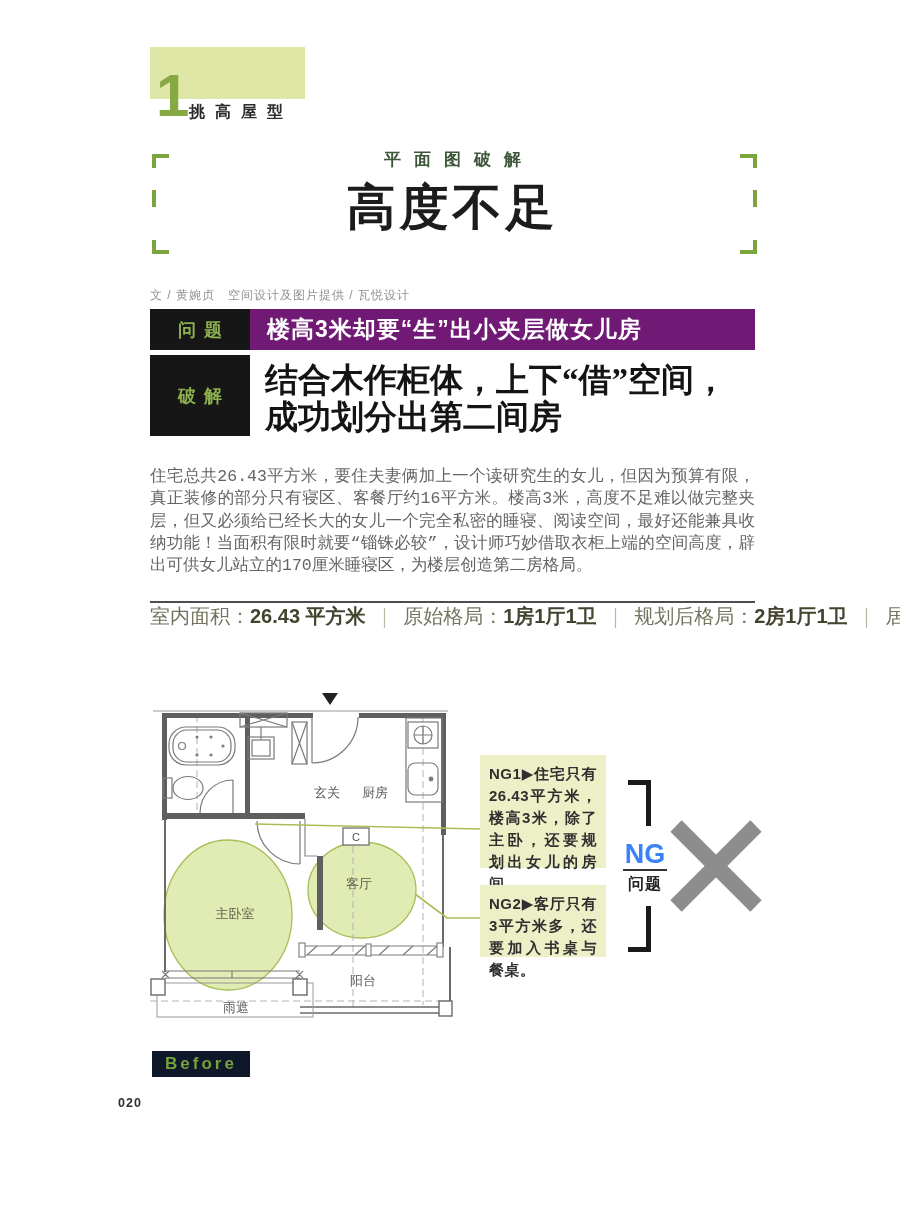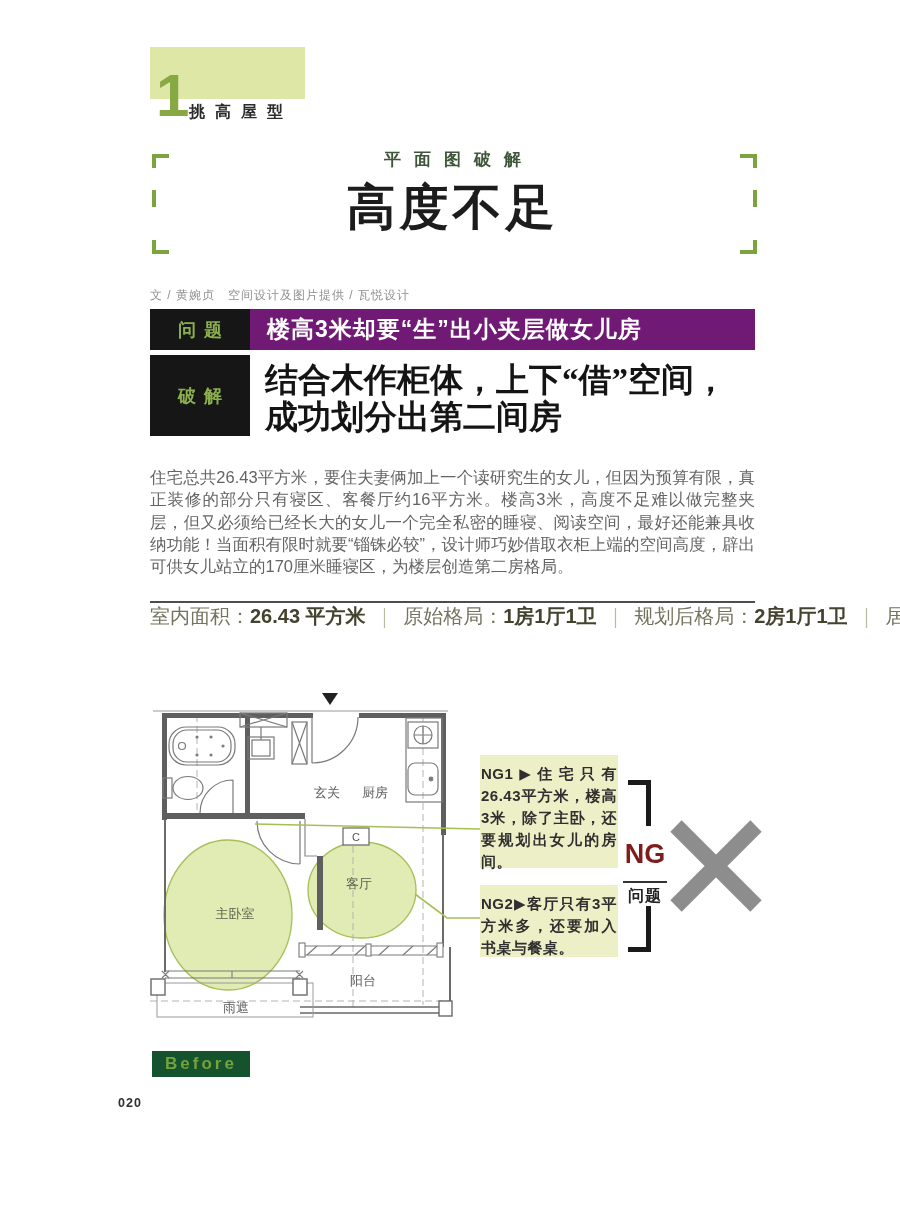--- a/index.html
+++ b/index.html
@@ -37,44 +37,44 @@
   .tag-problem { left:150px; top:309px; height:41px; font-size:18px; }
   .tag-solve   { left:150px; top:355px; height:81px; font-size:18px; }
   .problem-bar { left:250px; top:309px; width:505px; height:41px; background:#701a75;
                  display:flex; align-items:center; padding-left:17px;
                  color:#ffffff; font-weight:700; font-size:23px; letter-spacing:1px; }
   .solve-headline { left:265px; top:362px; width:490px; font-size:33px; line-height:37px; font-weight:700;
                     color:#141414; white-space:pre-line;
                     font-family:"Liberation Serif","DejaVu Serif",serif; }
 
   .body-par { left:150px; top:466px; width:605px; font-size:16.5px; line-height:22.3px;
-              color:#646464; text-align:justify; }
+              color:#646464; text-align:justify;font-family:Liberation Mono, monospace; }
 
   .info-row { left:150px; top:601px; width:605px; border-top:2px solid #4d4d4d;
               font-size:20px; color:#73735e; white-space:nowrap; }
   .info-row b { color:#43432f; font-weight:700; }
   .info-sep { color:#b9b9a4; padding:0 9px; }
 
   
   .plan-svg { left:145px; top:685px; }
-  .ng-box { width:138px; background:#edefc6; padding:8px 1px; font-size:15px; line-height:22px;
+  .ng-box { width:126px; background:#edefc6; padding:8px 9px; font-size:15px; line-height:22px;
             font-weight:700; color:#2f2f2f; letter-spacing:0.5px; text-align:justify; }
   .ng-box1 { left:480px; top:755px; height:113px; }
   .ng-box2 { left:480px; top:885px; height:72px; }
   .ng-brk-top { left:628px; top:780px; width:23px; height:46px;
                 border-top:5px solid #1a1a1a; border-right:5px solid #1a1a1a; }
   .ng-brk-bot { left:628px; top:906px; width:23px; height:46px;
                 border-bottom:5px solid #1a1a1a; border-right:5px solid #1a1a1a; }
   .ng-label { left:616px; top:840px; width:58px; text-align:center; }
-  .ng-label .ng-big { display:inline-block; font-size:27px; line-height:28px; font-weight:700; color:#7f1d1d;
-                      border-bottom:2px solid #333333; padding:0 2px 13px 2px; }
+  .ng-label .ng-big { display:inline-block; font-size:27px; line-height:28px; font-weight:700; color:#3b82f6;
+                      border-bottom:2px solid #333333; padding:0 2px 1px 2px; }
   .ng-label .ng-sub { font-size:16px; font-weight:700; color:#222222; margin-top:3px; letter-spacing:1px; }
   .cross-svg { left:666px; top:816px; }
 
-  .before-tag { left:152px; top:1051px; background:#14532d; padding:3px 13px;
+  .before-tag { left:152px; top:1051px; background:#0f172a; padding:3px 13px;
                 color:#76a23c; font-size:17px; font-weight:700; letter-spacing:3px; }
   .page-num { left:118px; top:1096px; font-size:12.5px; font-weight:700; color:#2f2f2f; letter-spacing:1px; }
 
   svg text { font-family:"Liberation Sans","DejaVu Sans",sans-serif; }
 </style>
 </head>
 <body>
 
 <div id="page">
 

